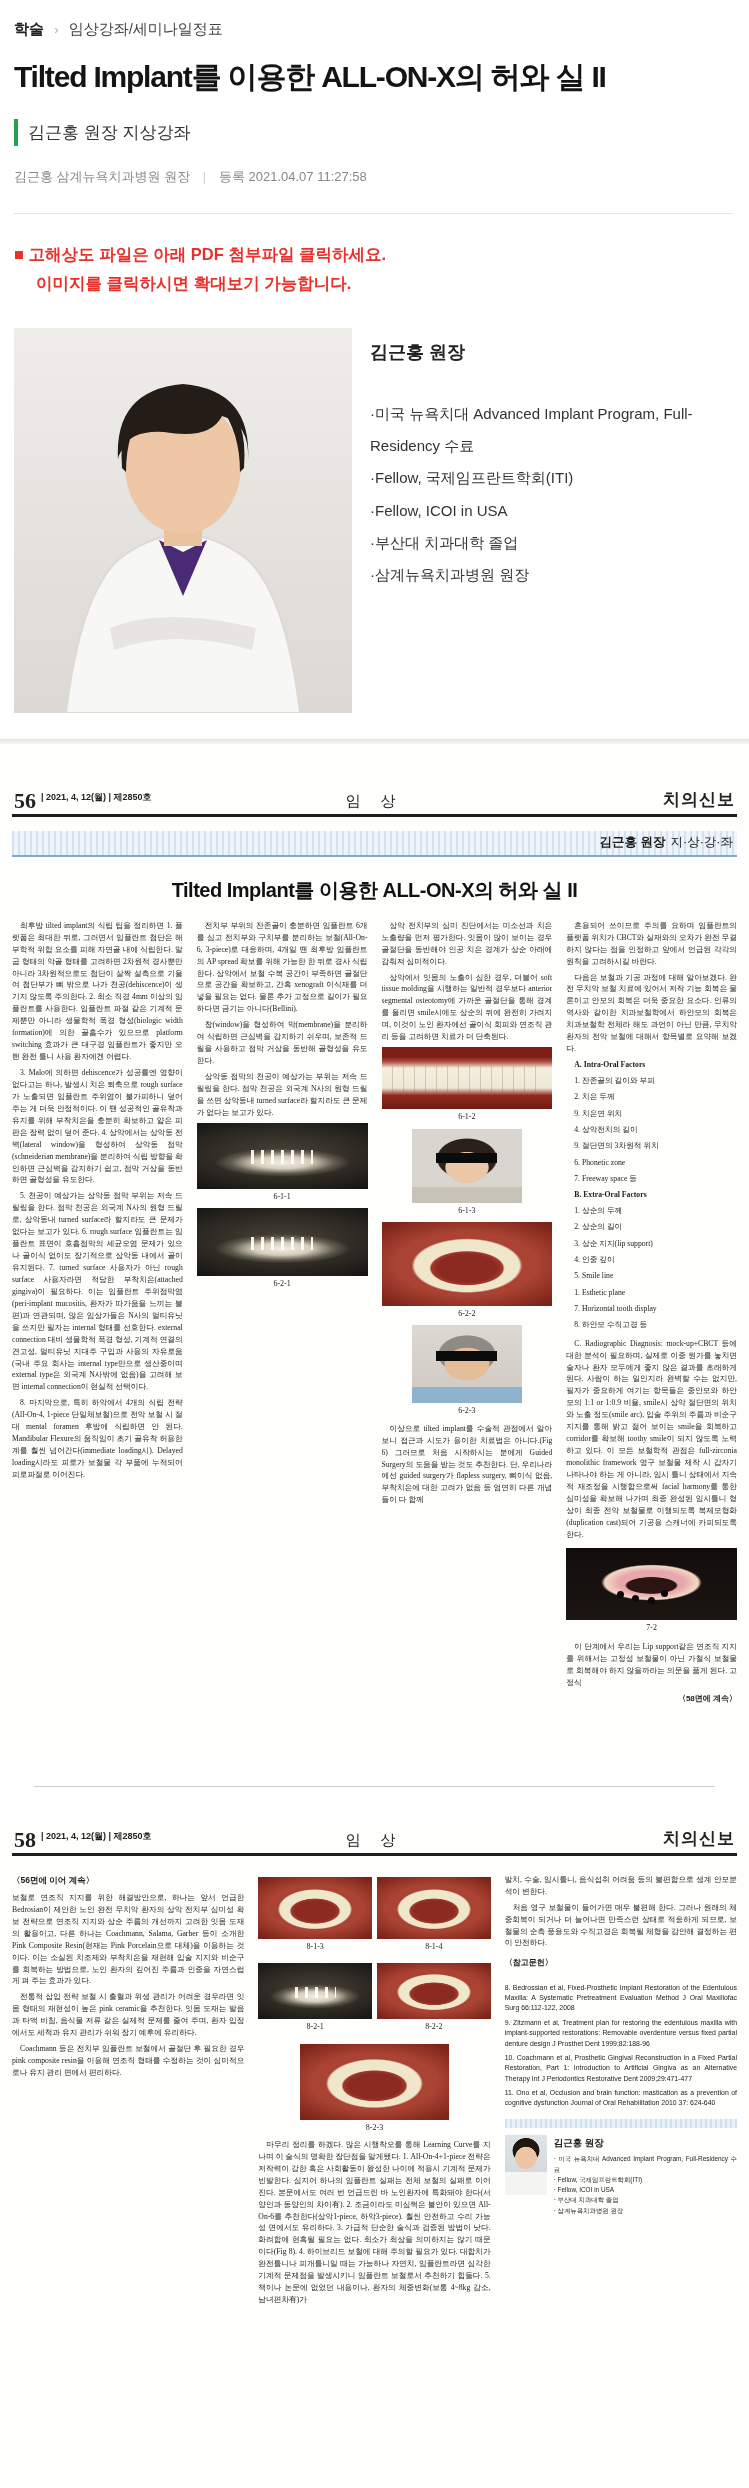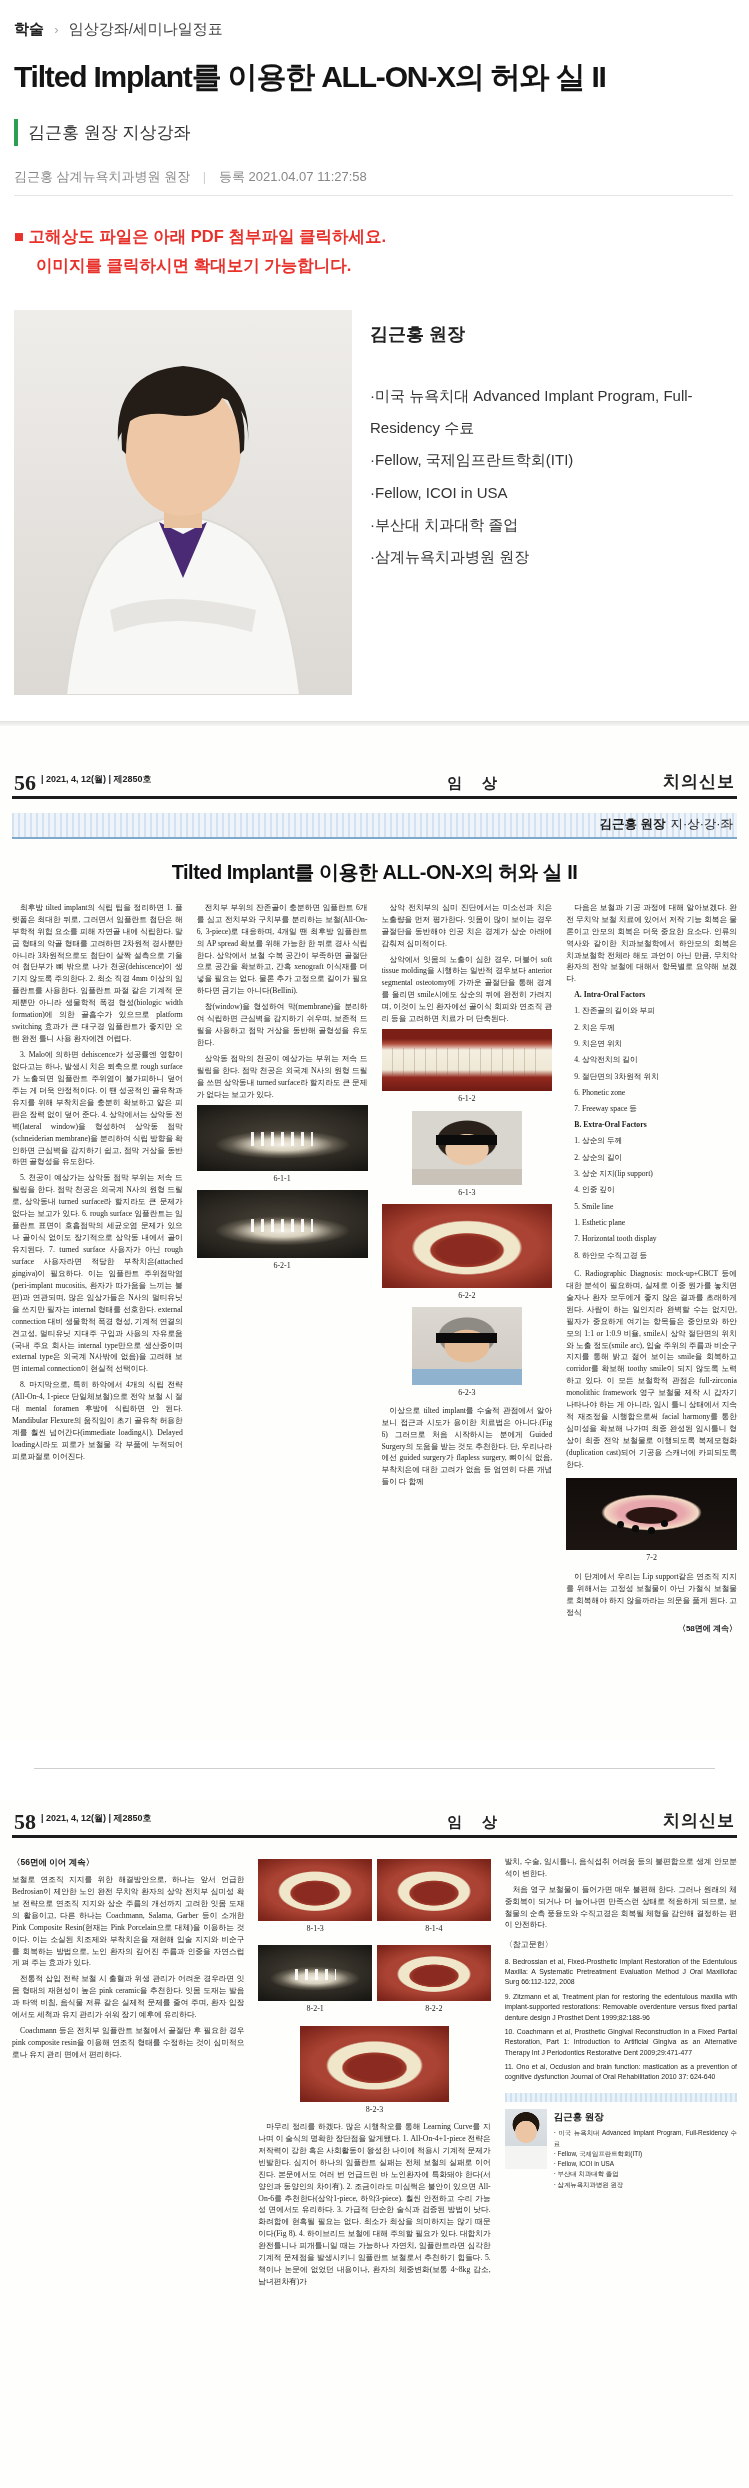--- a/index.html
+++ b/index.html
@@ -6,38 +6,38 @@
   body{width:749px;font-family:"Liberation Sans",sans-serif;color:#222}
   [data-interactable="true"]{cursor:pointer}
 
   
   .top{padding:14px 16px 0 14px}
   .crumb{font-size:15px;color:#444;margin:6px 0 20px}
   .crumb .sec{color:#222;font-weight:bold}
   .crumb .sep{color:#aaa;margin:0 6px;font-size:13px}
   h1.title{font-size:30px;line-height:1.2;font-weight:800;color:#141414;letter-spacing:-1.2px;margin:0 0 24px}
   .sub{border-left:4px solid #2ba052;padding:2px 0 2px 10px;font-size:17px;color:#333;margin:0 0 22px}
-  .byline{font-size:13px;color:#888;padding-bottom:9px;border-bottom:1px solid #e4e4e4}
+  .byline{font-size:13px;color:#888;padding-bottom:27px;border-bottom:1px solid #e4e4e4}
   .byline .vsep{color:#d0d0d0;margin:0 9px}
   .notice{margin:26px 0 30px;color:#e8312b;font-weight:bold;font-size:16.5px;line-height:1.75}
   .notice .l2{padding-left:22px}
   .profile{display:flex;gap:18px;margin:0 0 10px}
   .photo{width:338px;height:385px;flex:0 0 auto;background:#eae8e4;overflow:hidden}
   .cred{padding-top:4px}
   .cred .nm{font-weight:bold;font-size:18px;color:#222;margin:8px 0 34px}
   .cred .ln{font-size:15px;color:#333;line-height:2.15}
 
   
   .scan-edge{height:5px;background:linear-gradient(#e3e3e0,#f7f7f5);margin-top:26px}
   .np{background:#fefefd;padding:44px 12px 18px}
   .np-head{display:flex;align-items:flex-end;border-bottom:3px solid #1d1d1d;padding:0 2px 3px}
   .np-left{display:flex;gap:5px;width:230px}
   .pgno{font-family:"Liberation Serif",serif;font-size:22px;font-weight:bold;line-height:.9}
   .iss{font-size:9px;font-weight:bold;color:#222;padding-bottom:2px}
-  .np-sec{flex:1;text-align:right;font-family:"Liberation Serif",serif;font-size:15px;font-weight:bold;letter-spacing:8px}
+  .np-sec{flex:1;text-align:center;font-family:"Liberation Serif",serif;font-size:15px;font-weight:normal;letter-spacing:8px}
   .mast{width:230px;text-align:right;font-family:"Liberation Serif",serif;font-size:17px;font-weight:900;letter-spacing:1px}
   .banner{margin-top:14px;height:24px;display:flex;align-items:center;justify-content:flex-end;
     background:repeating-linear-gradient(90deg,#d3e1f0 0 2px,#eef4fa 2px 6px);
     border-bottom:2px solid #7ea8cc;font-size:12.5px;color:#1c1c1c;padding-right:4px}
   .banner b{margin-right:5px}
   .headline{text-align:center;font-size:20px;font-weight:800;letter-spacing:-.5px;margin:20px 0 16px;color:#111}
   .cols{display:flex;gap:14px;overflow:hidden;text-align:justify;
     font-family:"Liberation Serif",serif;font-size:7.7px;line-height:1.55;color:#1b1b1b}
   .cols.h56{height:822px}
   .cols.h58{height:618px}
@@ -82,21 +82,21 @@
     radial-gradient(ellipse 46% 30% at 50% 64%,#f6f2e6 0 58%,rgba(0,0,0,0) 62%),
     radial-gradient(ellipse 56% 26% at 50% 40%,#d8858b 0 52%,rgba(0,0,0,0) 58%),
     linear-gradient(180deg,#191310,#241c17)}
   .f-prosth2{background:
     radial-gradient(ellipse 26% 20% at 50% 52%,#2a1513 0 55%,rgba(0,0,0,0) 60%),
     radial-gradient(ellipse 42% 36% at 50% 48%,#e8a7ad 0 45%,#f3d9c4 65%,rgba(0,0,0,0) 70%),
     linear-gradient(180deg,#120d0b,#1c1512)}
   .f-prosth2::after{content:"";position:absolute;width:7px;height:7px;border-radius:50%;background:#0a0a0a;
     left:30%;top:60%;box-shadow:15px 4px 0 #0a0a0a,31px 6px 0 #0a0a0a,44px -1px 0 #0a0a0a}
 
-  .refs-title{font-weight:normal;font-size:8px;margin:8px 0 5px;font-family:"Liberation Sans",sans-serif}
+  .refs-title{font-weight:bold;font-size:8px;margin:8px 0 13px;font-family:"Liberation Sans",sans-serif}
   .ref{font-family:"Liberation Sans",sans-serif;font-size:6.9px;line-height:1.5;margin:0 0 4px;text-align:justify}
   .bio{margin-top:10px}
   .bio-banner{height:9px;background:repeating-linear-gradient(90deg,#cfe0ef 0 2px,#eaf2f9 2px 5px);margin-bottom:7px}
   .bio-row{display:flex;gap:7px}
   .bio-ph{width:42px;height:60px;flex:0 0 auto;background:
     linear-gradient(180deg,rgba(0,0,0,0) 0 62%,#f4f4f2 62%),
     radial-gradient(ellipse 42% 30% at 50% 38%,#ecc5a4 0 60%,rgba(0,0,0,0) 63%),
     radial-gradient(ellipse 52% 34% at 50% 26%,#20180f 0 60%,rgba(0,0,0,0) 63%),
     linear-gradient(180deg,#dfe4e8,#cdd3d8)}
   .bio-name{font-size:9.5px;font-weight:bold;margin:1px 0 4px;font-family:"Liberation Sans",sans-serif}
@@ -217,20 +217,21 @@
         <figcaption class="cap" data-interactable="false">6-2-2</figcaption>
       </figure>
       <figure class="fcenter" data-interactable="true">
         <div class="ph f-face f-face-m" style="height:78px" data-interactable="false"></div>
         <figcaption class="cap" data-interactable="false">6-2-3</figcaption>
       </figure>
       <p data-interactable="false">이상으로 tilted implant를 수술적 관점에서 알아보니 접근과 시도가 용이한 치료법은 아니다.(Fig 6) 그러므로 처음 시작하시는 분에게 Guided Surgery의 도움을 받는 것도 추천한다. 단, 우리나라에선 guided surgery가 flapless surgery, 뼈이식 없음, 부착치은에 대한 고려가 없음 등 엄연히 다른 개념들이 다 함께</p>
     </div>
 
     <div class="col" data-interactable="false">
+      <p data-interactable="false">혼용되어 쓰이므로 주의를 요하며 임플란트의 플랫폼 위치가 CBCT와 실재와의 오차가 완전 무결하지 않다는 점을 인정하고 앞에서 언급된 각각의 원칙을 고려하시길 바란다.</p>
       <p data-interactable="false">다음은 보철과 기공 과정에 대해 알아보겠다. 완전 무치악 보철 치료에 있어서 저작 기능 회복은 물론이고 안모의 회복은 더욱 중요한 요소다. 인류의 역사와 같이한 치과보철학에서 하안모의 회복은 치과보철학 전체라 해도 과언이 아닌 만큼, 무치악 환자의 전악 보철에 대해서 항목별로 요약해 보겠다.</p>
       <p class="ltitle" data-interactable="false">A. Intra-Oral Factors</p>
       <p class="litem" data-interactable="false">1. 잔존골의 길이와 부피</p>
       <p class="litem" data-interactable="false">2. 치은 두께</p>
       <p class="litem" data-interactable="false">9. 치은연 위치</p>
       <p class="litem" data-interactable="false">4. 상악전치의 길이</p>
       <p class="litem" data-interactable="false">9. 절단면의 3차원적 위치</p>
       <p class="litem" data-interactable="false">6. Phonetic zone</p>
       <p class="litem" data-interactable="false">7. Freeway space 등</p>
       <p class="ltitle" data-interactable="false">B. Extra-Oral Factors</p>

